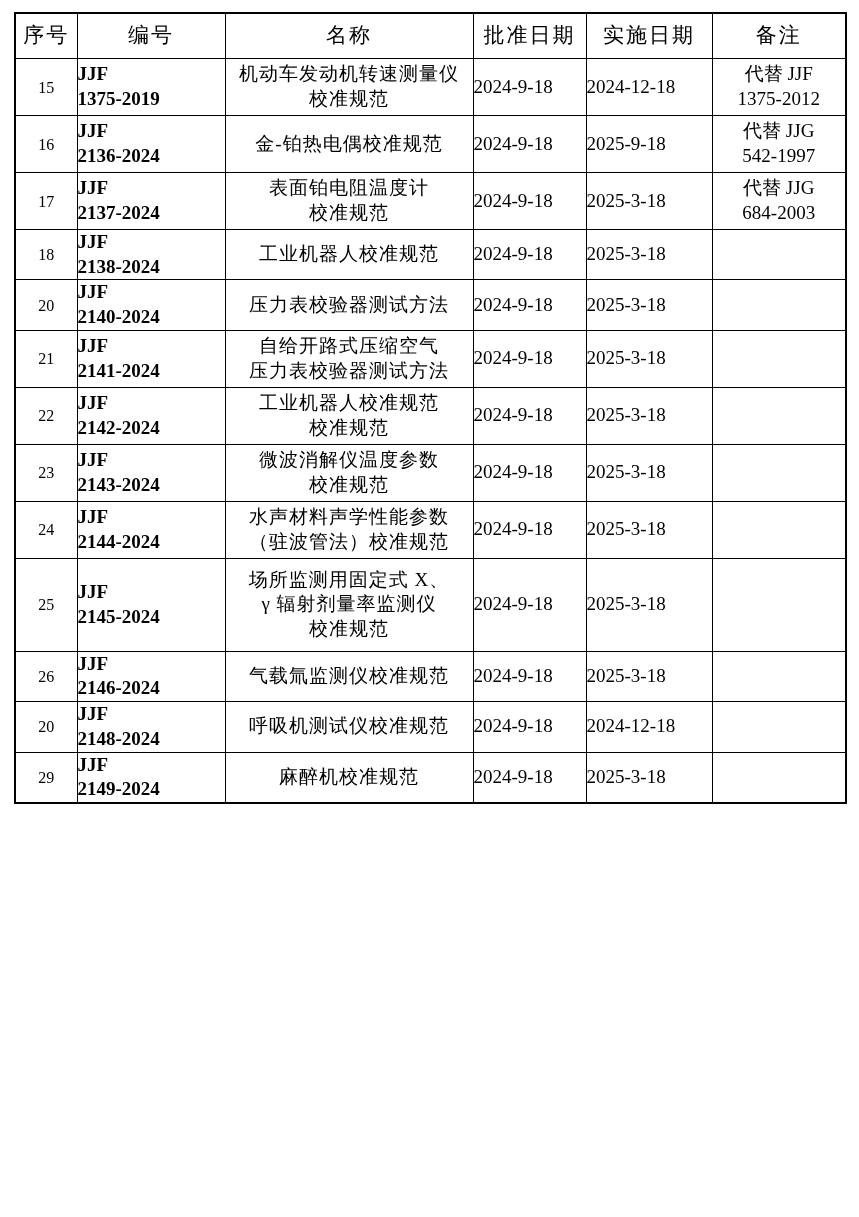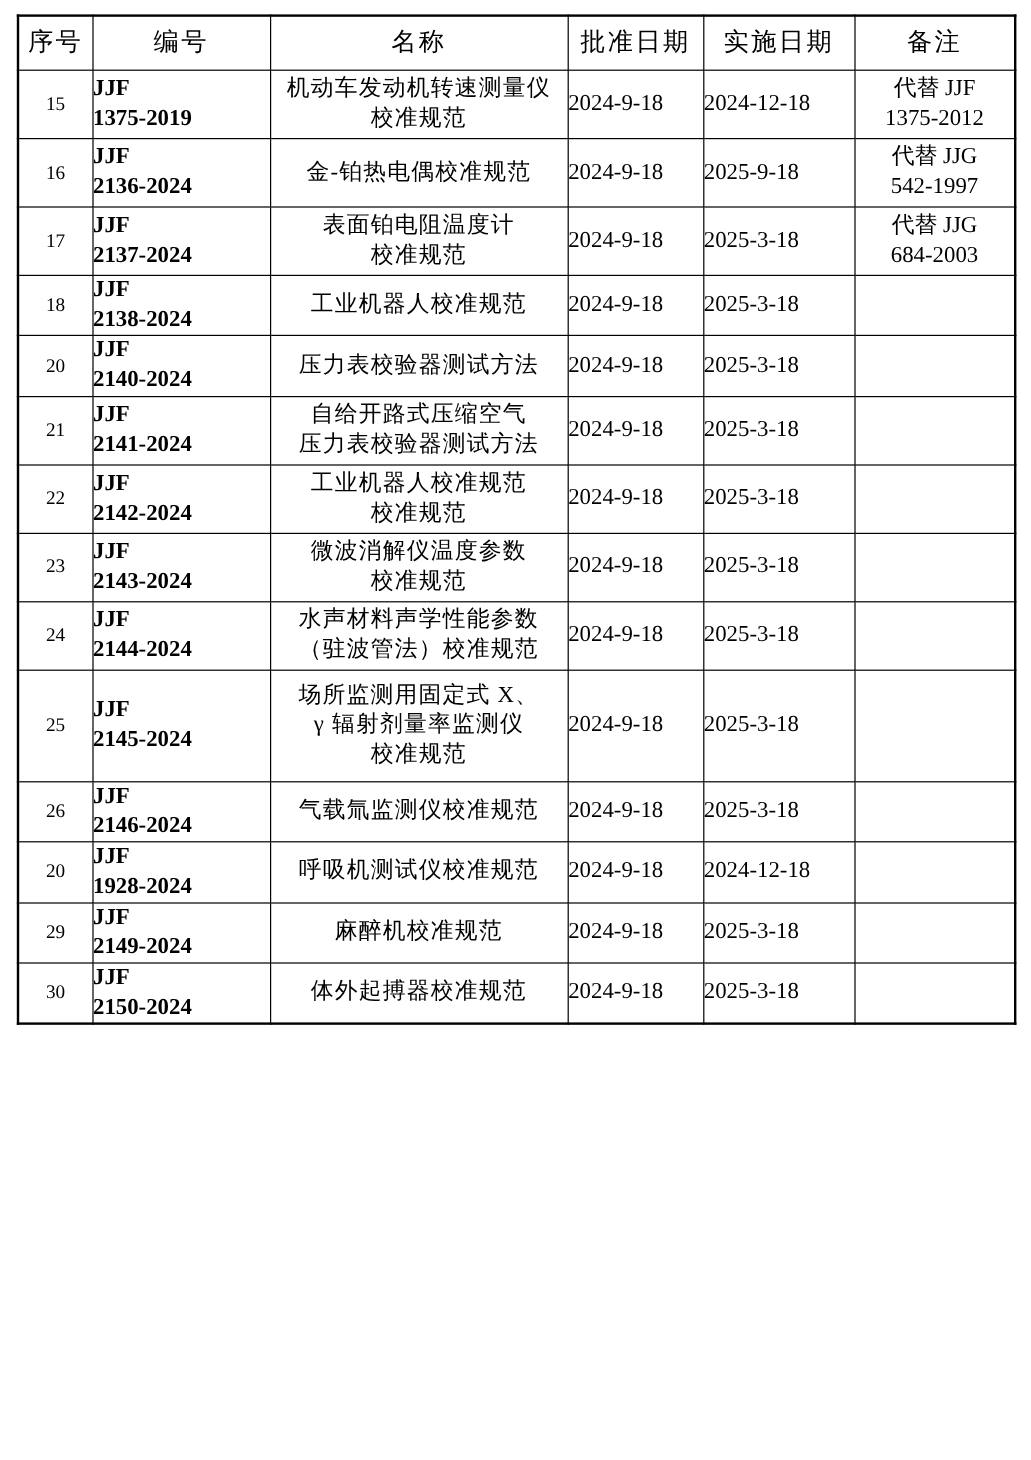--- a/index.html
+++ b/index.html
@@ -269,50 +269,37 @@
             <span class="name-line">气载氚监测仪校准规范</span>
           </td>
           <td class="cell-date">2024-9-18</td>
           <td class="cell-date">2025-3-18</td>
           <td class="cell-note"></td>
         </tr>
         <tr>
           <td class="cell-center"><span class="seq-num">20</span></td>
           <td class="cell-left">
             <span class="code-line">JJF</span>
-            <span class="code-line">1928-2024</span>
+            <span class="code-line">2148-2024</span>
           </td>
           <td class="cell-name">
             <span class="name-line">呼吸机测试仪校准规范</span>
           </td>
           <td class="cell-date">2024-9-18</td>
           <td class="cell-date">2024-12-18</td>
           <td class="cell-note"></td>
         </tr>
         <tr>
           <td class="cell-center"><span class="seq-num">29</span></td>
           <td class="cell-left">
             <span class="code-line">JJF</span>
             <span class="code-line">2149-2024</span>
           </td>
           <td class="cell-name">
             <span class="name-line">麻醉机校准规范</span>
-          </td>
-          <td class="cell-date">2024-9-18</td>
-          <td class="cell-date">2025-3-18</td>
-          <td class="cell-note"></td>
-        </tr>
-        <tr>
-          <td class="cell-center"><span class="seq-num">30</span></td>
-          <td class="cell-left">
-            <span class="code-line">JJF</span>
-            <span class="code-line">2150-2024</span>
-          </td>
-          <td class="cell-name">
-            <span class="name-line">体外起搏器校准规范</span>
           </td>
           <td class="cell-date">2024-9-18</td>
           <td class="cell-date">2025-3-18</td>
           <td class="cell-note"></td>
         </tr>
       </tbody>
   </table>
 </div>
 
 </body></html>

